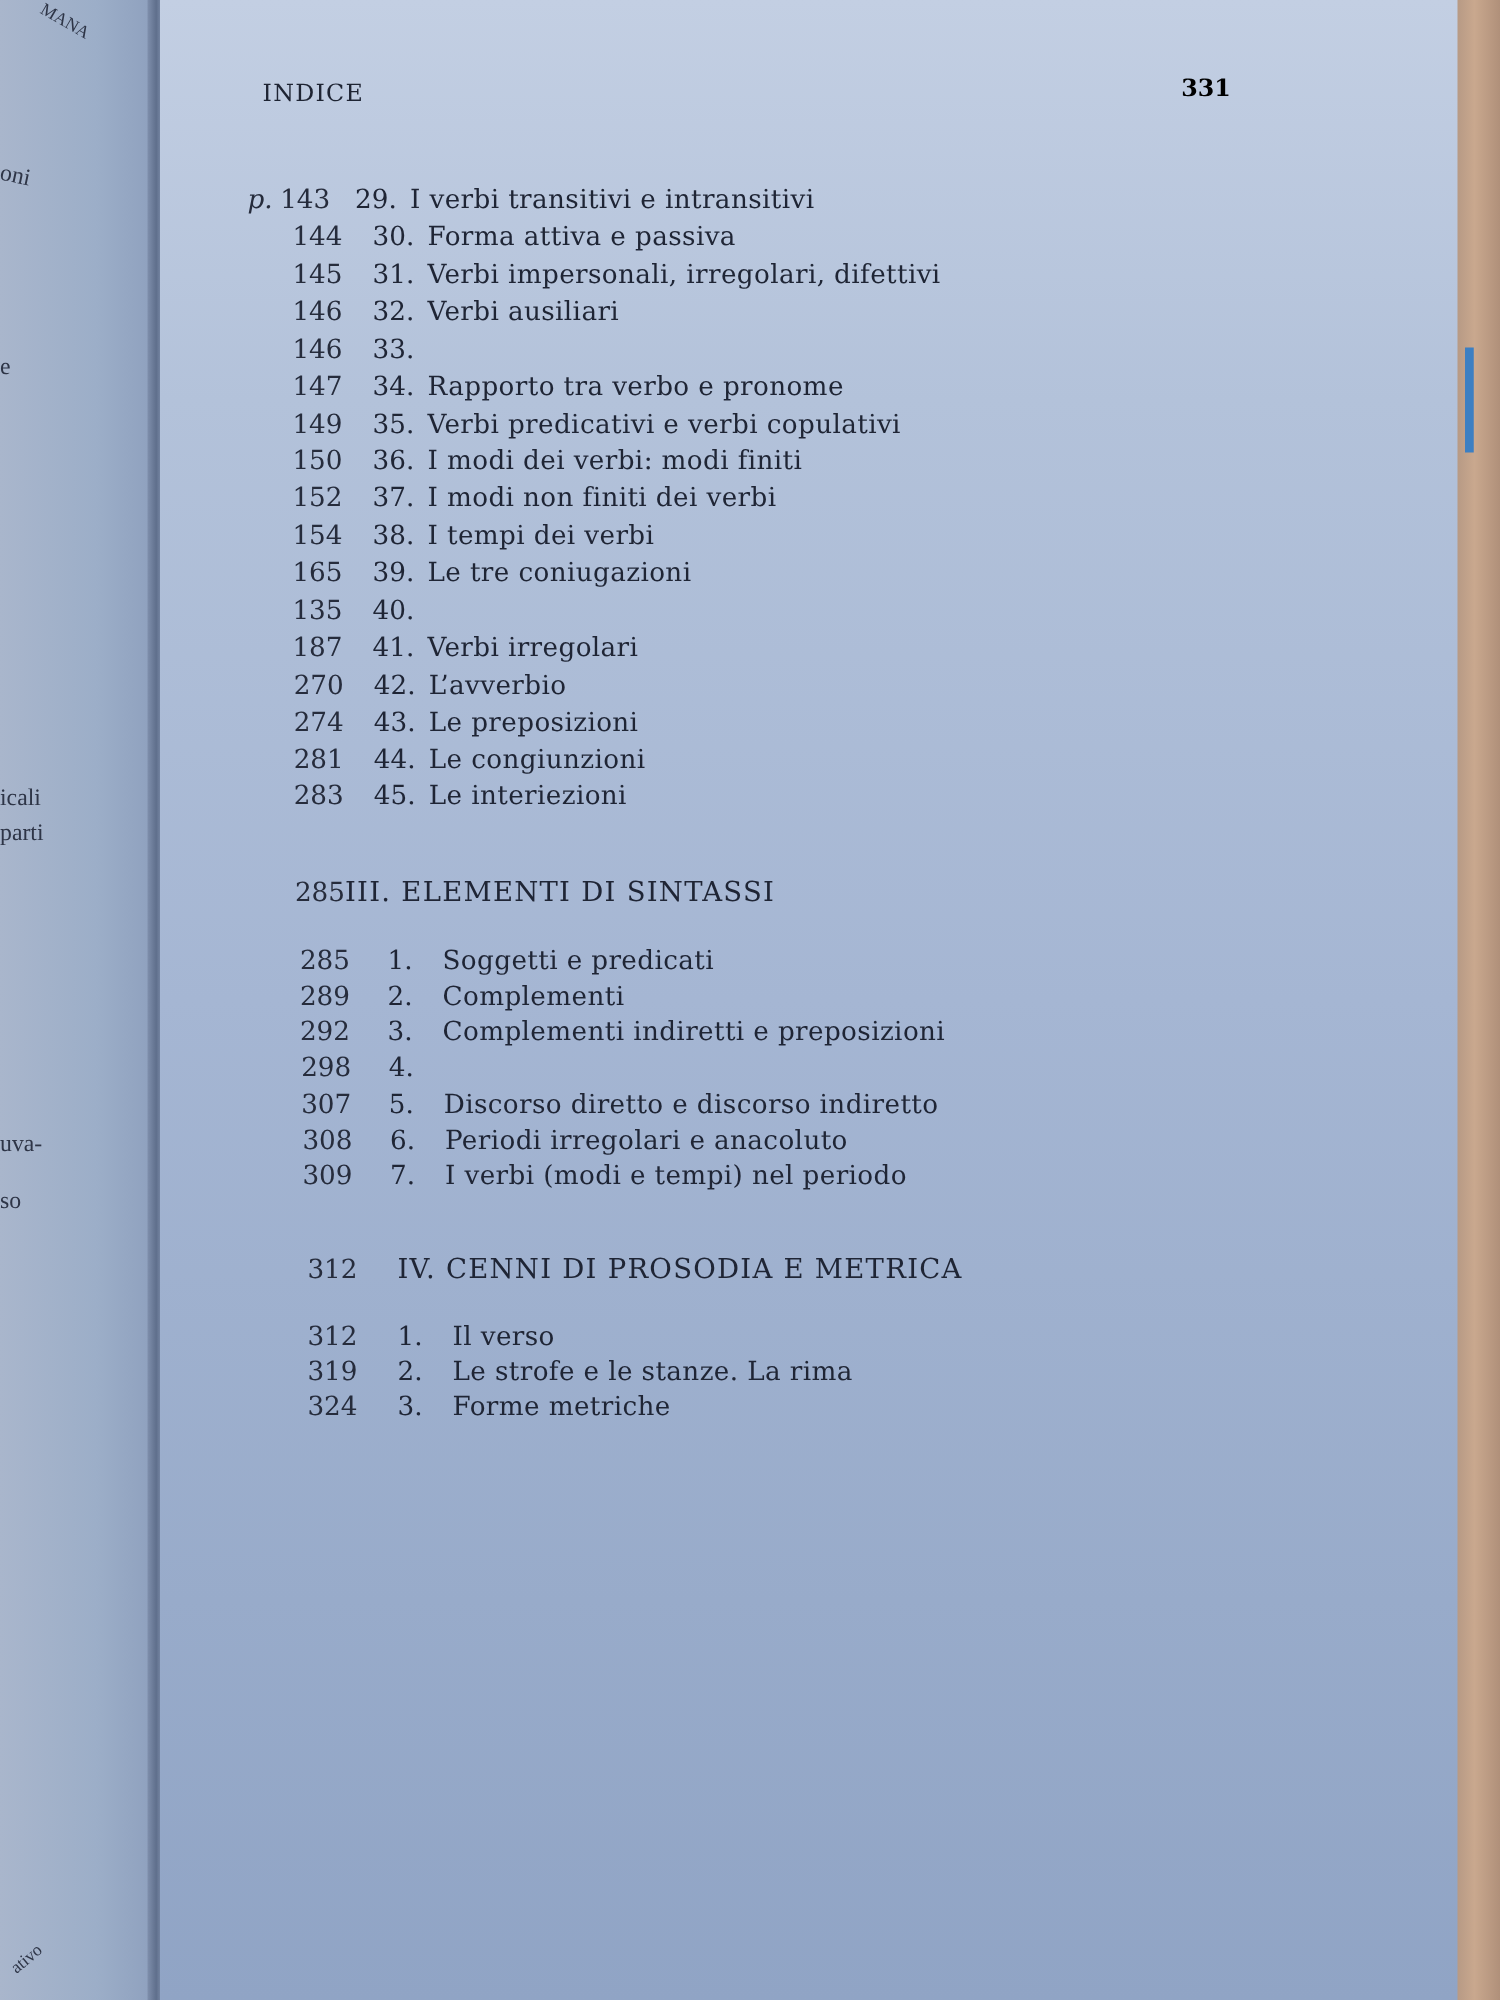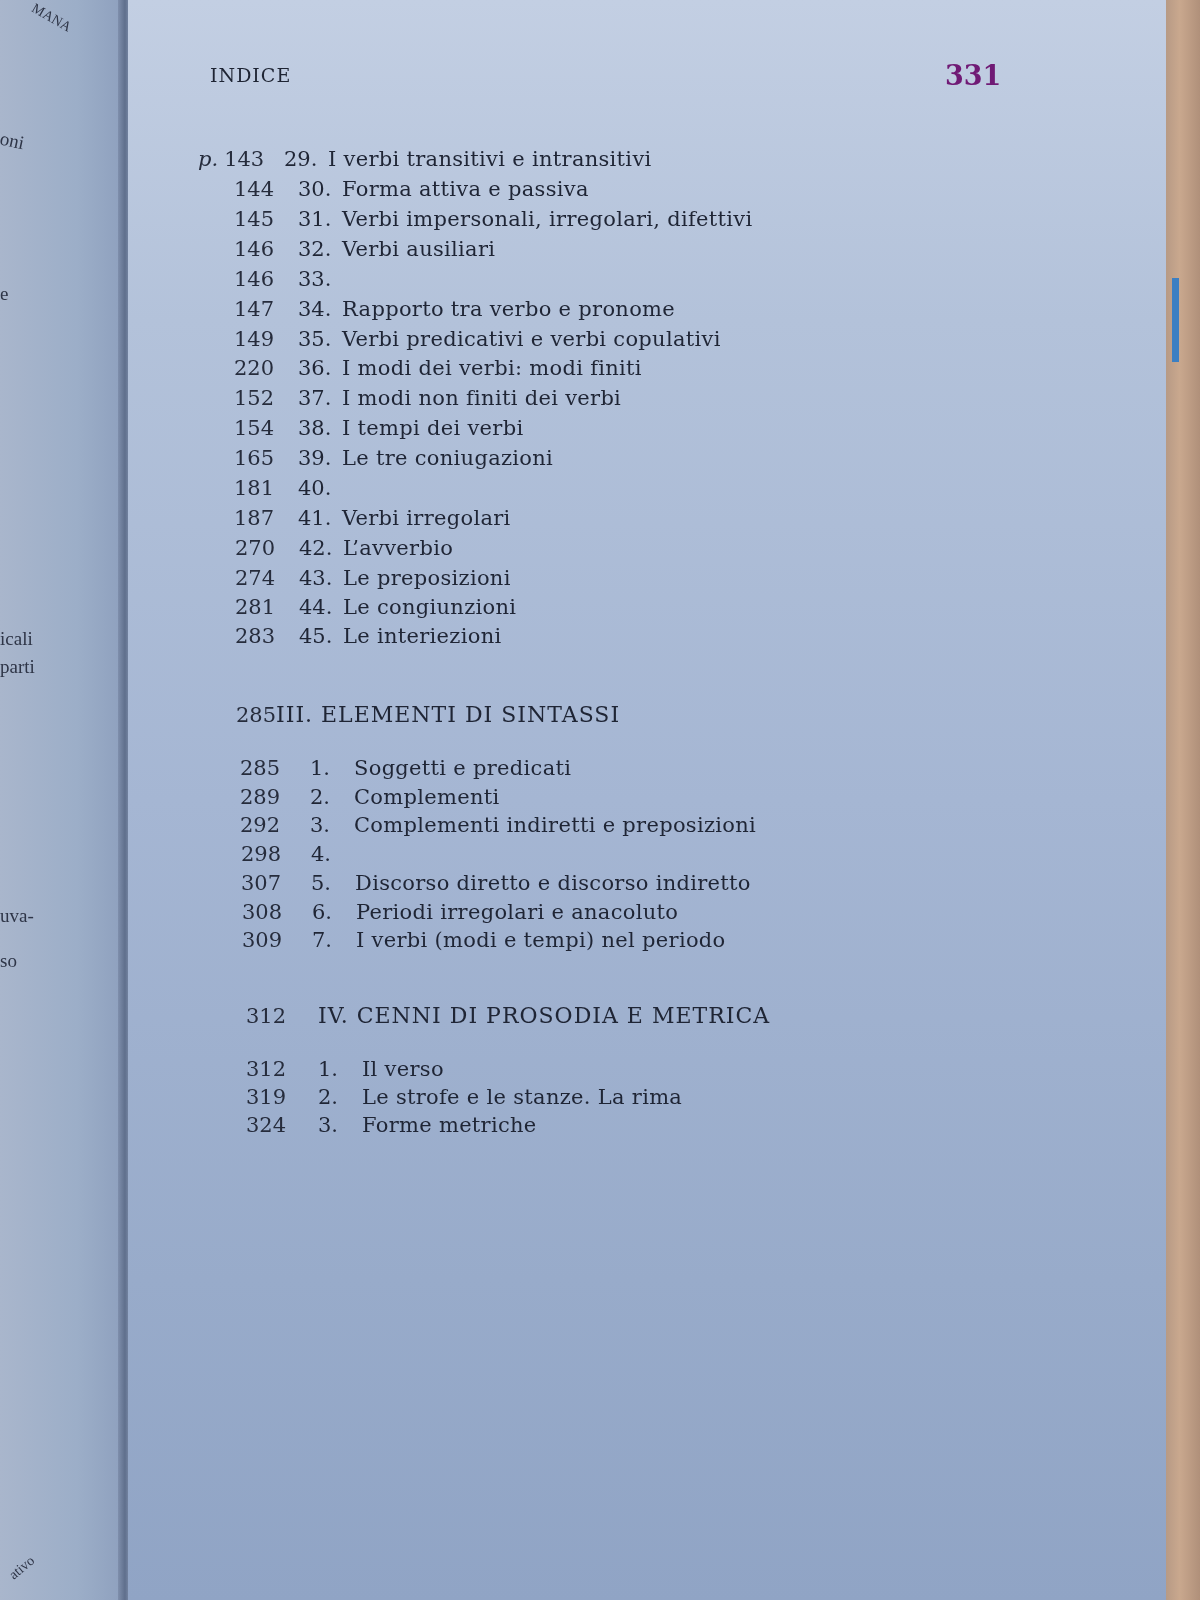--- a/index.html
+++ b/index.html
@@ -33,21 +33,21 @@
     .edge .marker {
       position: absolute; left: 6px; top: 278px; width: 7px; height: 84px;
       background: #3c7fc2;
     }
     .running-head {
       position: absolute; left: 210px; top: 64px;
       font-size: 19px; letter-spacing: 1px; color: #1e2433;
     }
     .page-number {
       position: absolute; left: 945px; top: 60px;
-      font-size: 27px; font-weight: bold; color: #701a75;
+      font-size: 19px; font-weight: bold; color: #000000;
     }
     .toc { position: absolute; left: 0; top: 0; }
     .row {
       position: absolute; display: flex; align-items: baseline;
       font-size: 21px; color: #1f2535; white-space: nowrap;
     }
     .row .pg { width: 62px; text-align: right; color: #262c3c; }
     .row .num { margin-left: 24px; min-width: 44px; }
     .row .title { margin-left: 0; letter-spacing: 0.3px; }
     .p-prefix { font-style: italic; margin-right: 6px; }
@@ -105,41 +105,41 @@
     <span class="pg">147</span>
     <span class="num">34.</span>
     <span class="title">Rapporto tra verbo e pronome</span>
   </div>
   <div class="row" style="left:212px;top:327px;">
     <span class="pg">149</span>
     <span class="num">35.</span>
     <span class="title">Verbi predicativi e verbi copulativi</span>
   </div>
   <div class="row" style="left:212px;top:356px;">
-    <span class="pg">220</span>
+    <span class="pg">150</span>
     <span class="num">36.</span>
     <span class="title">I modi dei verbi: modi finiti</span>
   </div>
   <div class="row" style="left:212px;top:386px;">
     <span class="pg">152</span>
     <span class="num">37.</span>
     <span class="title">I modi non finiti dei verbi</span>
   </div>
   <div class="row" style="left:212px;top:416px;">
     <span class="pg">154</span>
     <span class="num">38.</span>
     <span class="title">I tempi dei verbi</span>
   </div>
   <div class="row" style="left:212px;top:446px;">
     <span class="pg">165</span>
     <span class="num">39.</span>
     <span class="title">Le tre coniugazioni</span>
   </div>
   <div class="row" style="left:212px;top:476px;">
-    <span class="pg">181</span>
+    <span class="pg">135</span>
     <span class="num">40.</span>
   </div>
   <div class="row" style="left:212px;top:506px;">
     <span class="pg">187</span>
     <span class="num">41.</span>
     <span class="title">Verbi irregolari</span>
   </div>
   <div class="row" style="left:213px;top:536px;">
     <span class="pg">270</span>
     <span class="num">42.</span>

